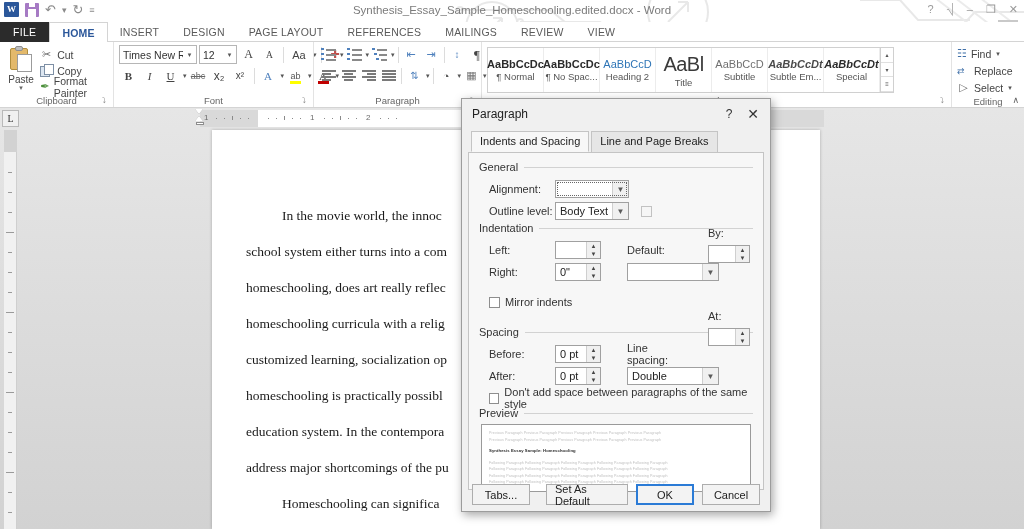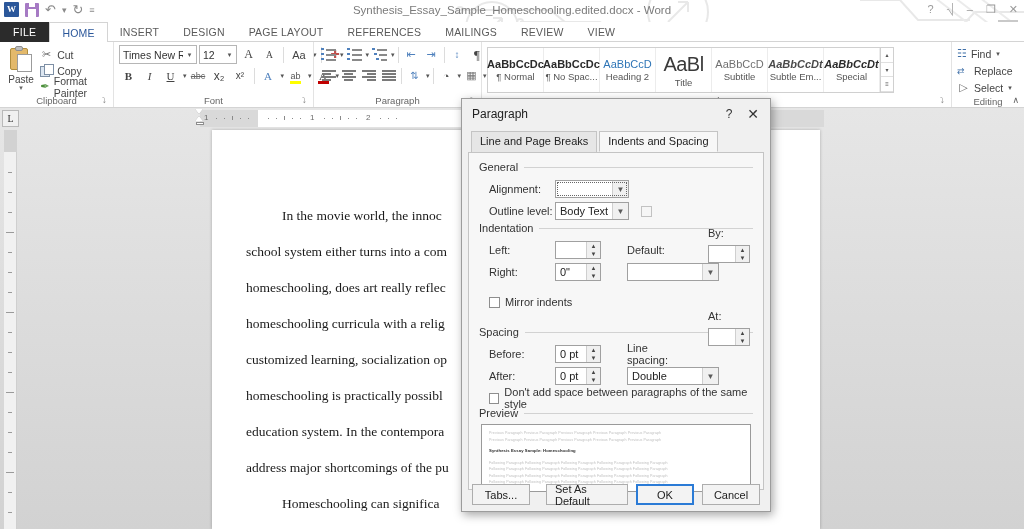--- a/index.html
+++ b/index.html
@@ -67,21 +67,21 @@
   .tab-file {
     background: #2b2b2b; color: #fff; font-size: 10.5px; padding: 0 13px;
     display: flex; align-items: center; letter-spacing: .3px;
   }
   .tab {
     font-size: 10.5px; color: #5a5a5a; padding: 0 12px; display: flex; align-items: center;
     letter-spacing: .2px;
   }
   .tab.active {
     background: #fff; color: #2b579a; border: 1px solid #d4d4d4; border-bottom: 1px solid #fff;
-    position: relative; top: 0; height: 21px;
+    position: relative; top: 0; height: 21px; font-weight: bold;
   }
 
   
   .ribbon {
     position: absolute; top: 42px; left: 0; width: 1024px; height: 66px;
     background: #fff; border-bottom: 1px solid #d4d4d4;
     display: flex; align-items: stretch;
   }
   .rgroup { position: relative; padding: 2px 5px 0 5px; display: flex; flex-direction: column; }
   .rgroup + .rgroup { border-left: 1px solid #e3e3e3; }
@@ -671,22 +671,22 @@
   </div>
 
   <div class="dialog">
     <div class="dlg-title">
       <h1>Paragraph</h1>
       <span class="dlg-help">?</span>
       <span class="dlg-close">✕</span>
     </div>
 
     <div class="dlg-tabs">
+      <div class="dtab active">Indents and Spacing</div>
       <div class="dtab">Line and Page Breaks</div>
-      <div class="dtab active">Indents and Spacing</div>
     </div>
 
     <div class="dlg-panel">
 
       <div class="sect-head">
         <span>General</span>
           <span class="rule"></span>
       </div>
       <div class="frow">
         <span class="flabel">Alignment:</span>

